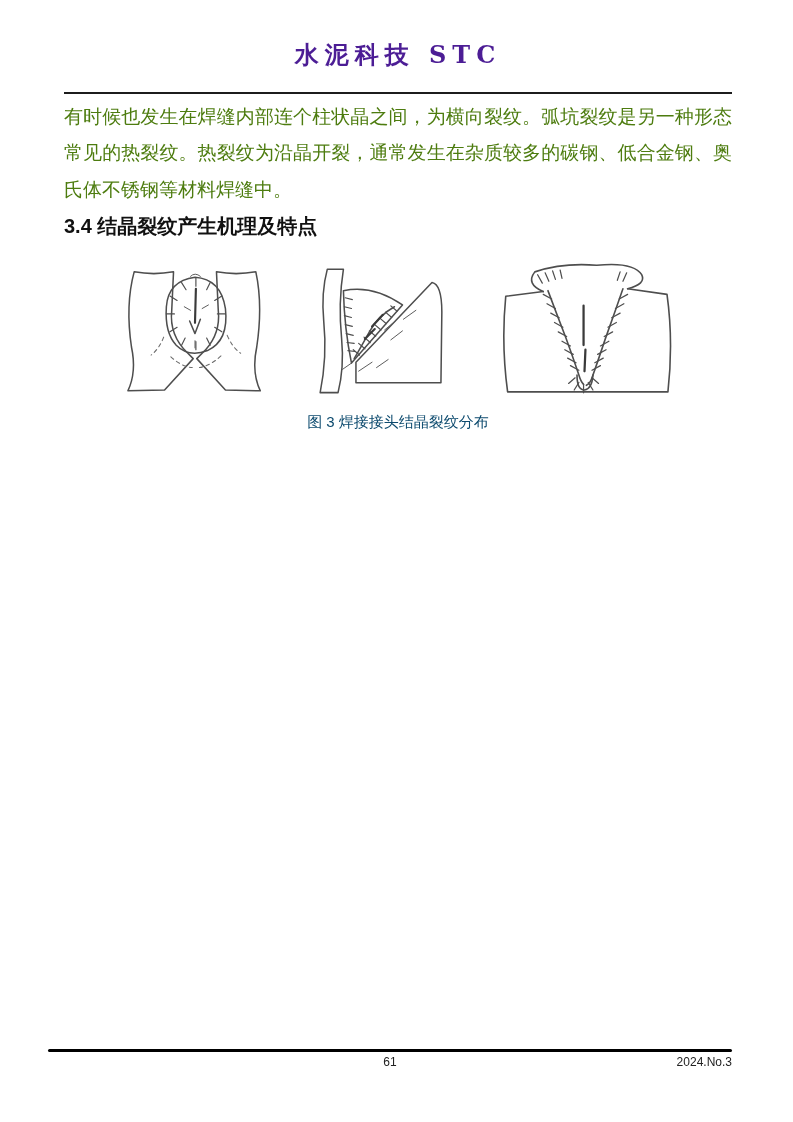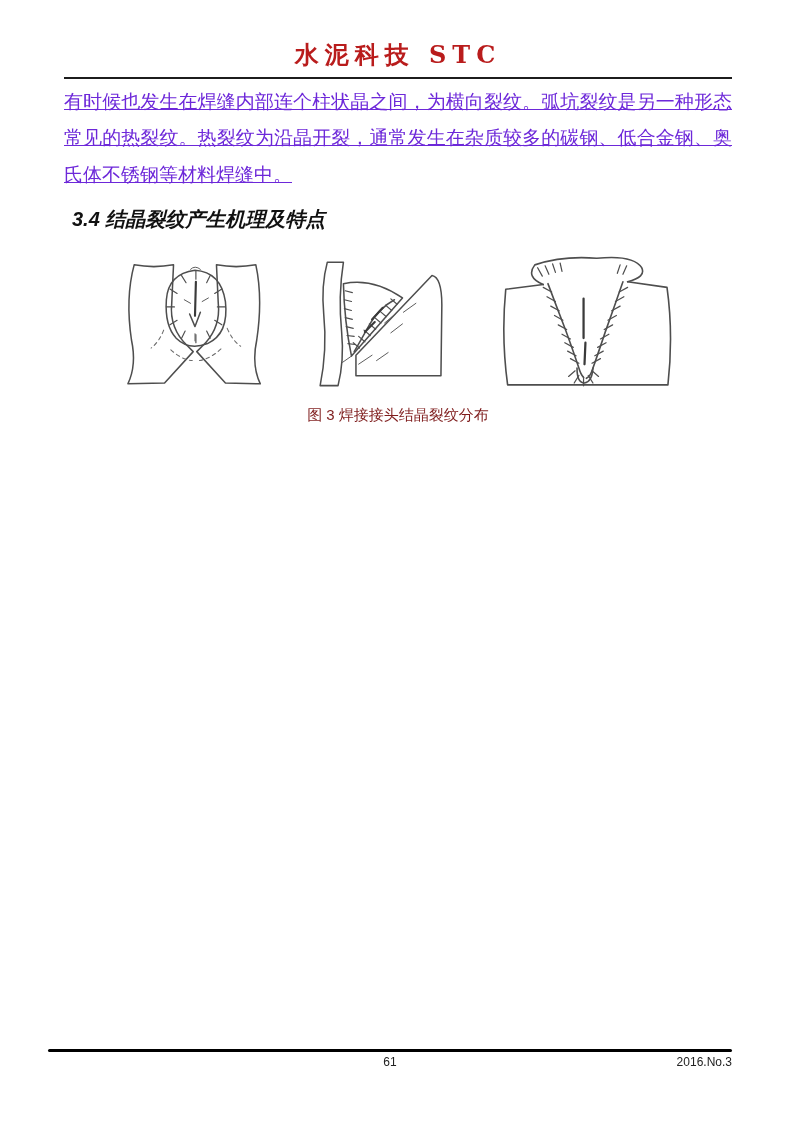--- a/index.html
+++ b/index.html
@@ -14,60 +14,58 @@
     color:#161616;
     overflow:hidden;
   }
   .journal-title{
     text-align:center;
     font-family:"DejaVu Serif","Liberation Serif",serif;
     font-weight:700;
     font-size:24px;
     line-height:34px;
     letter-spacing:6px;
-    margin-bottom:5px;
-    color:#b91c1c;
+    margin-bottom:20px;
+    color:#4c1d95;
   }
   .header-rule{
     border-bottom:2.4px solid #1c1c1c;
     margin-bottom:5px;
   }
   .body-text p{
     margin:0;
     font-size:19px;
     line-height:36.4px;
     text-align:justify;
     text-justify:inter-character;
-    color:#6d28d9;
-    text-decoration:underline;
+    color:#4d7c0f;
   }
   .body-text p.indent{ text-indent:2em; }
   h2.section-heading{
-    margin:8px;
+    margin:0;
     font-family:"Liberation Sans","DejaVu Sans",sans-serif;
     font-weight:700;
     font-size:20px;
     line-height:37px;
     color:#111;
-    font-style:italic;
   }
   sup.ref{ font-size:11px; line-height:0; }
   .figure-row{
     display:flex;
     justify-content:center;
     align-items:flex-end;
     gap:16px;
     margin-top:10px;
   }
   .figure-caption{
     text-align:center;
     font-family:"Liberation Sans","DejaVu Sans",sans-serif;
     font-size:15px;
     margin-top:8px;
-    color:#7f1d1d;
+    color:#0c4a6e;
   }
   .footer{
     position:absolute;
     left:48px; right:61px; top:1049px;
   }
   .footer-rule{
     height:3px; background:#000; border-radius:2px;
   }
   .footer-row{
     position:relative;
@@ -199,17 +197,17 @@
       <path class="tick" d="M113,131 l7,6"></path>
     </svg>
   </div>
 
   <div class="figure-caption">图 3 焊接接头结晶裂纹分布</div>
 
   <div class="footer">
     <div class="footer-rule"></div>
     <div class="footer-row">
       <span class="page-num">61</span>
-      <span class="issue">2016.No.3</span>
+      <span class="issue">2024.No.3</span>
     </div>
   </div>
 
 </div>
 
 </body></html>

